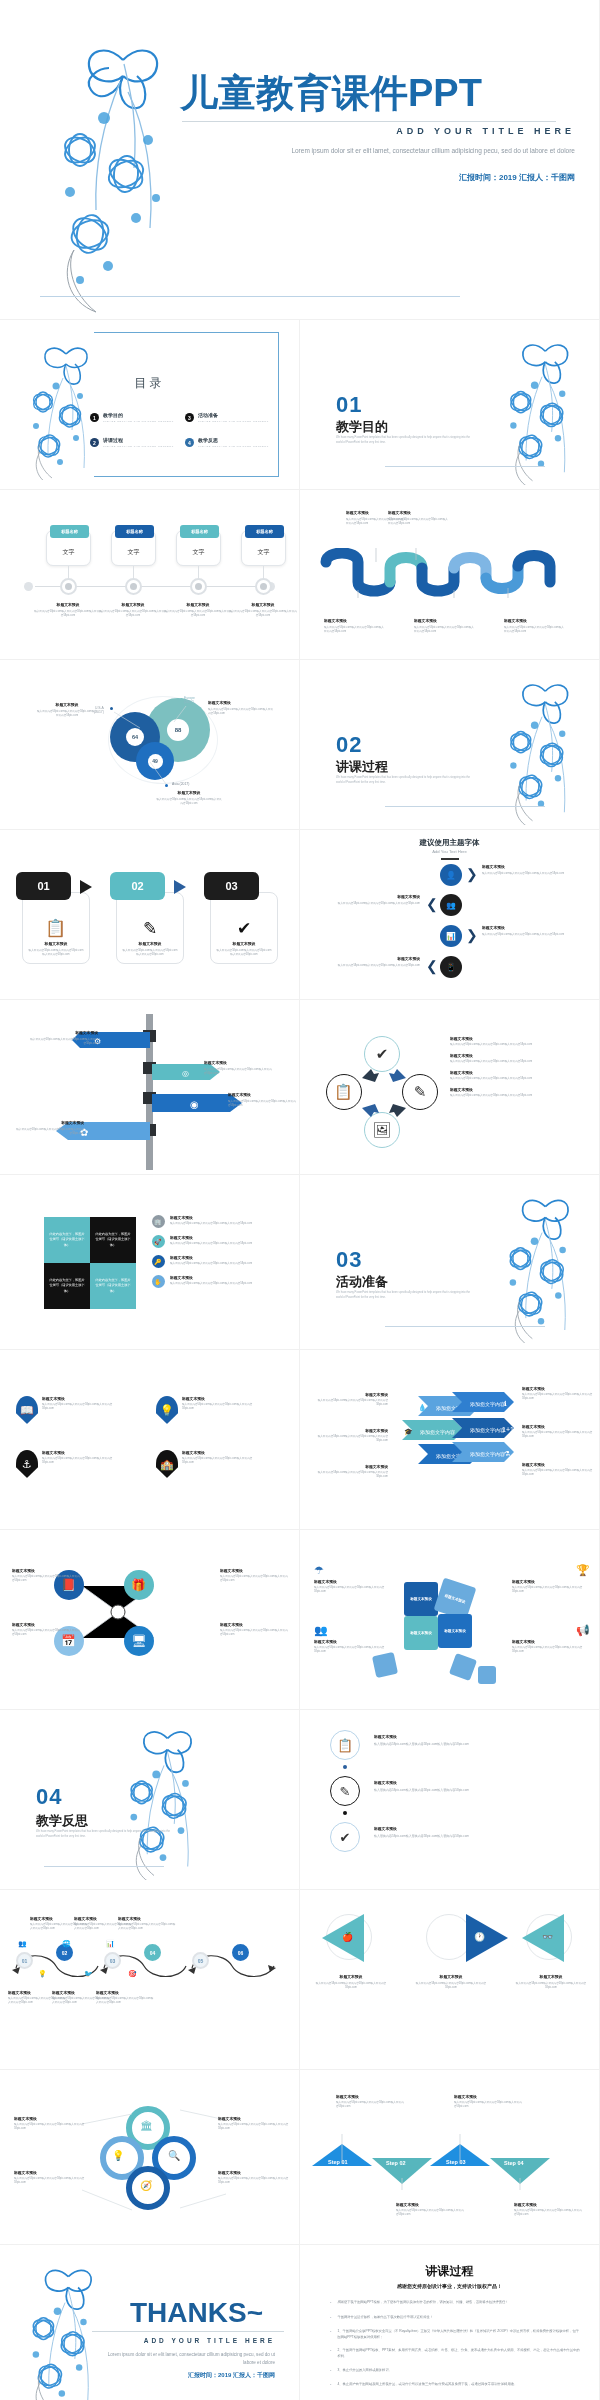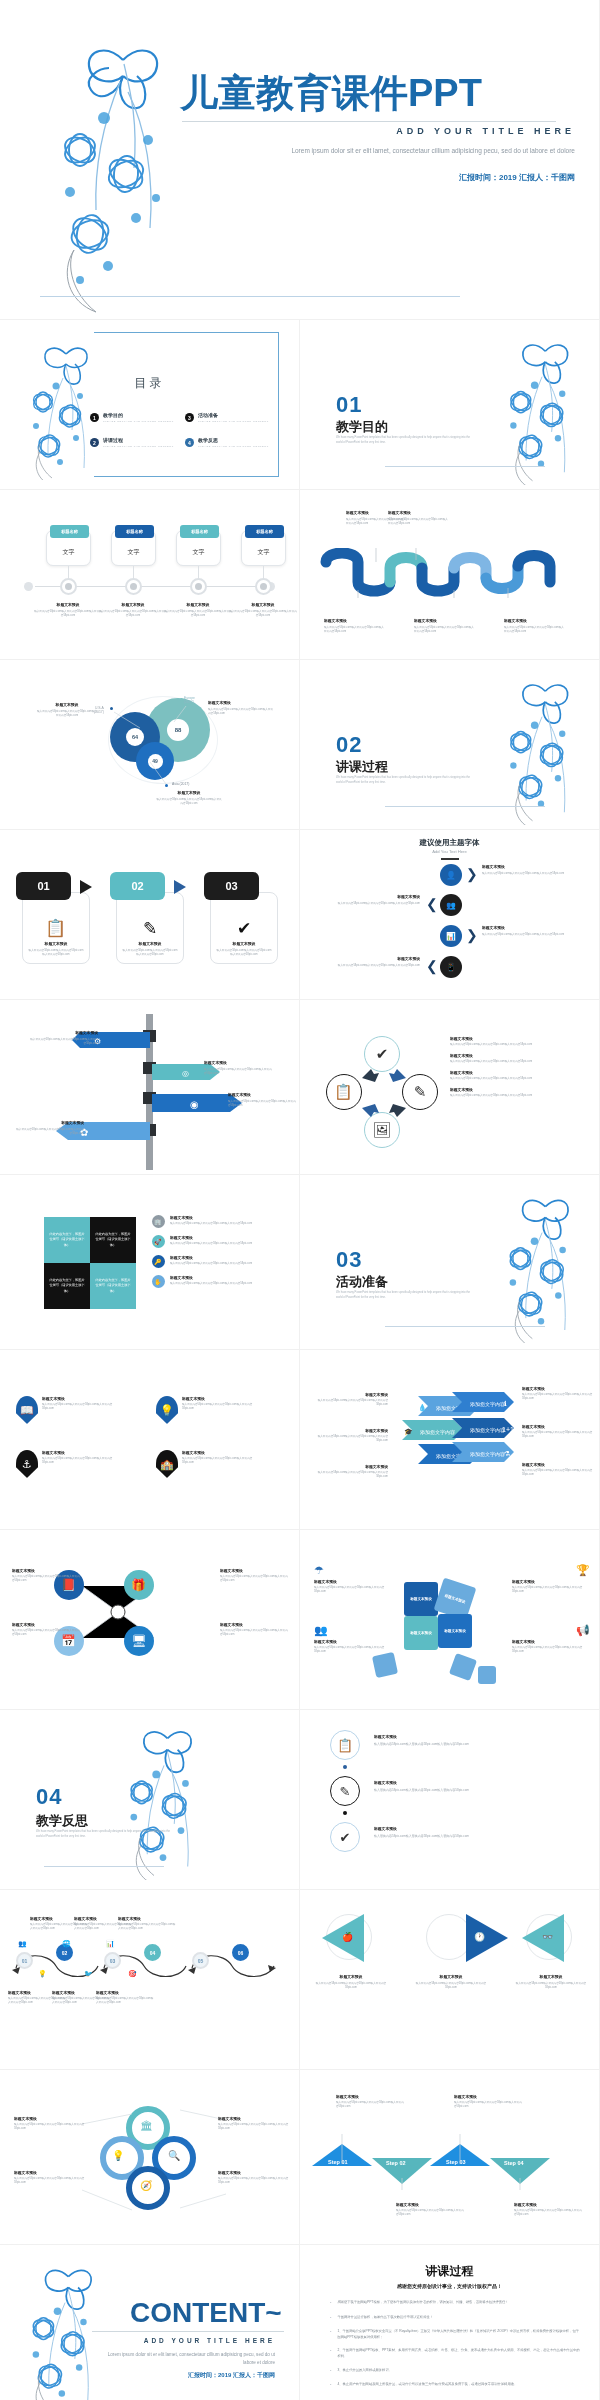--- a/index.html
+++ b/index.html
@@ -1121,21 +1121,21 @@
           <circle cx="64" cy="62" r="3"></circle>
           <circle cx="20" cy="92" r="3"></circle>
         <circle cx="60" cy="104" r="3"></circle>
           <circle cx="44" cy="128" r="3"></circle>
       </g>
       <g fill="none" stroke="#9aa3ab" stroke-width=".8">
         <path d="M24 118c-8 13-3 28 12 34"></path>
           <path d="M36 144c-13-10-16-26-12-34"></path>
       </g>
     </svg>
-    <div class="th-title">CONTENT~</div>
+    <div class="th-title">THANKS~</div>
     <div class="th-rule"></div>
     <div class="th-sub">ADD YOUR TITLE HERE</div>
     <div class="th-lorem">Lorem ipsum dolor sit er elit lamet, consectetaur cillium adipisicing pecu, sed do ut labore et dolore</div>
     <div class="th-meta">汇报时间：2019  汇报人：千图网</div>
 
   </div>
 
   <div class="slide end">
     <div class="cr-title">讲课过程</div>
     <div class="cr-sub">感谢您支持原创设计事业，支持设计版权产品！</div>

